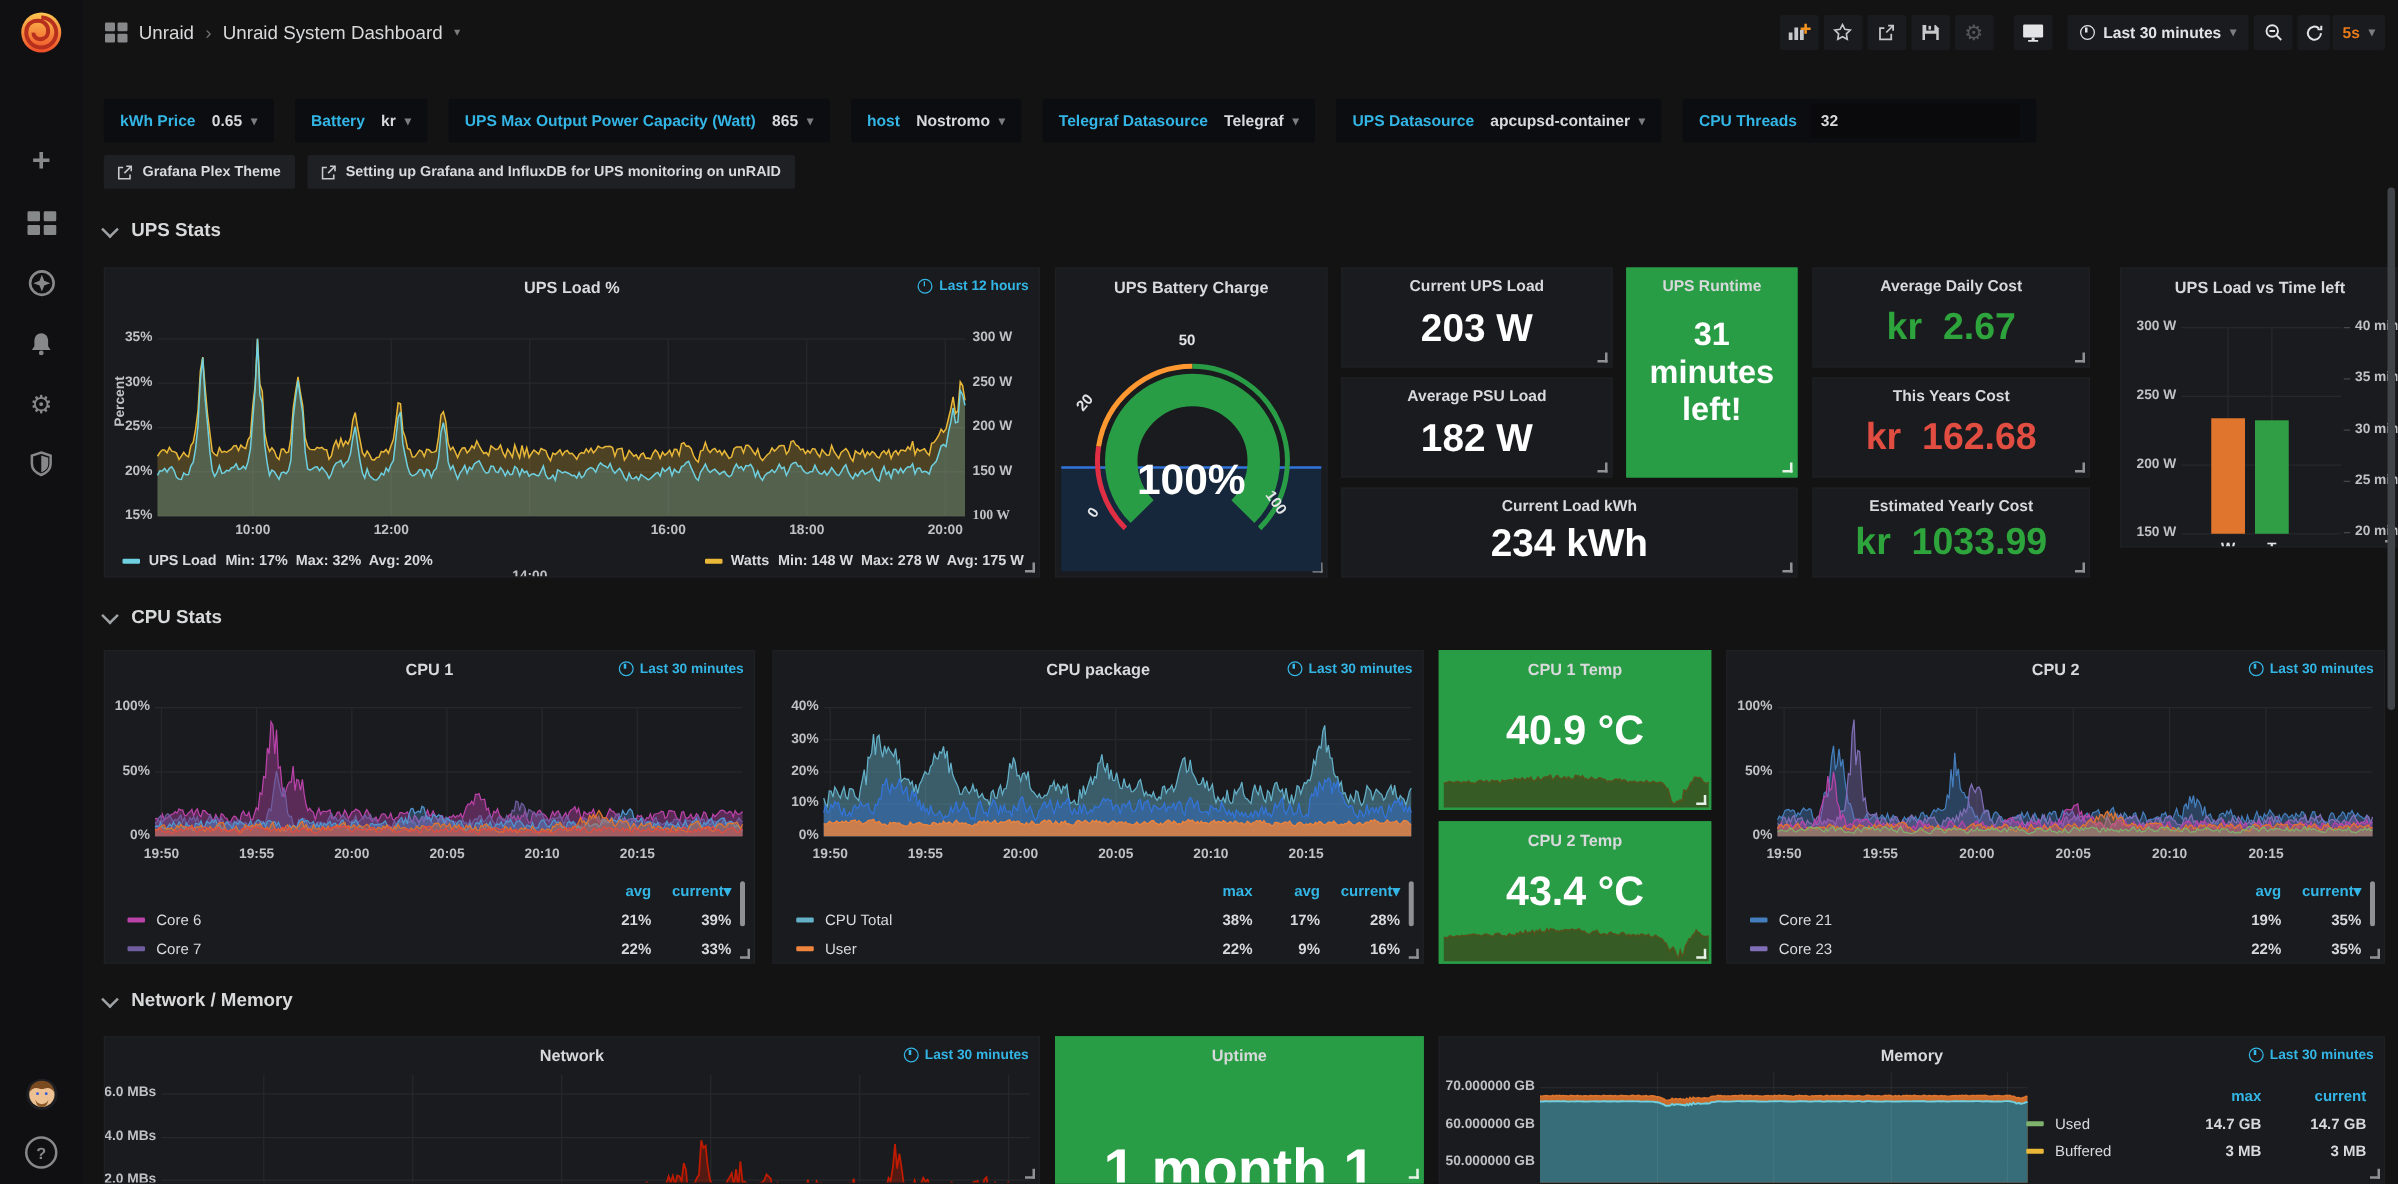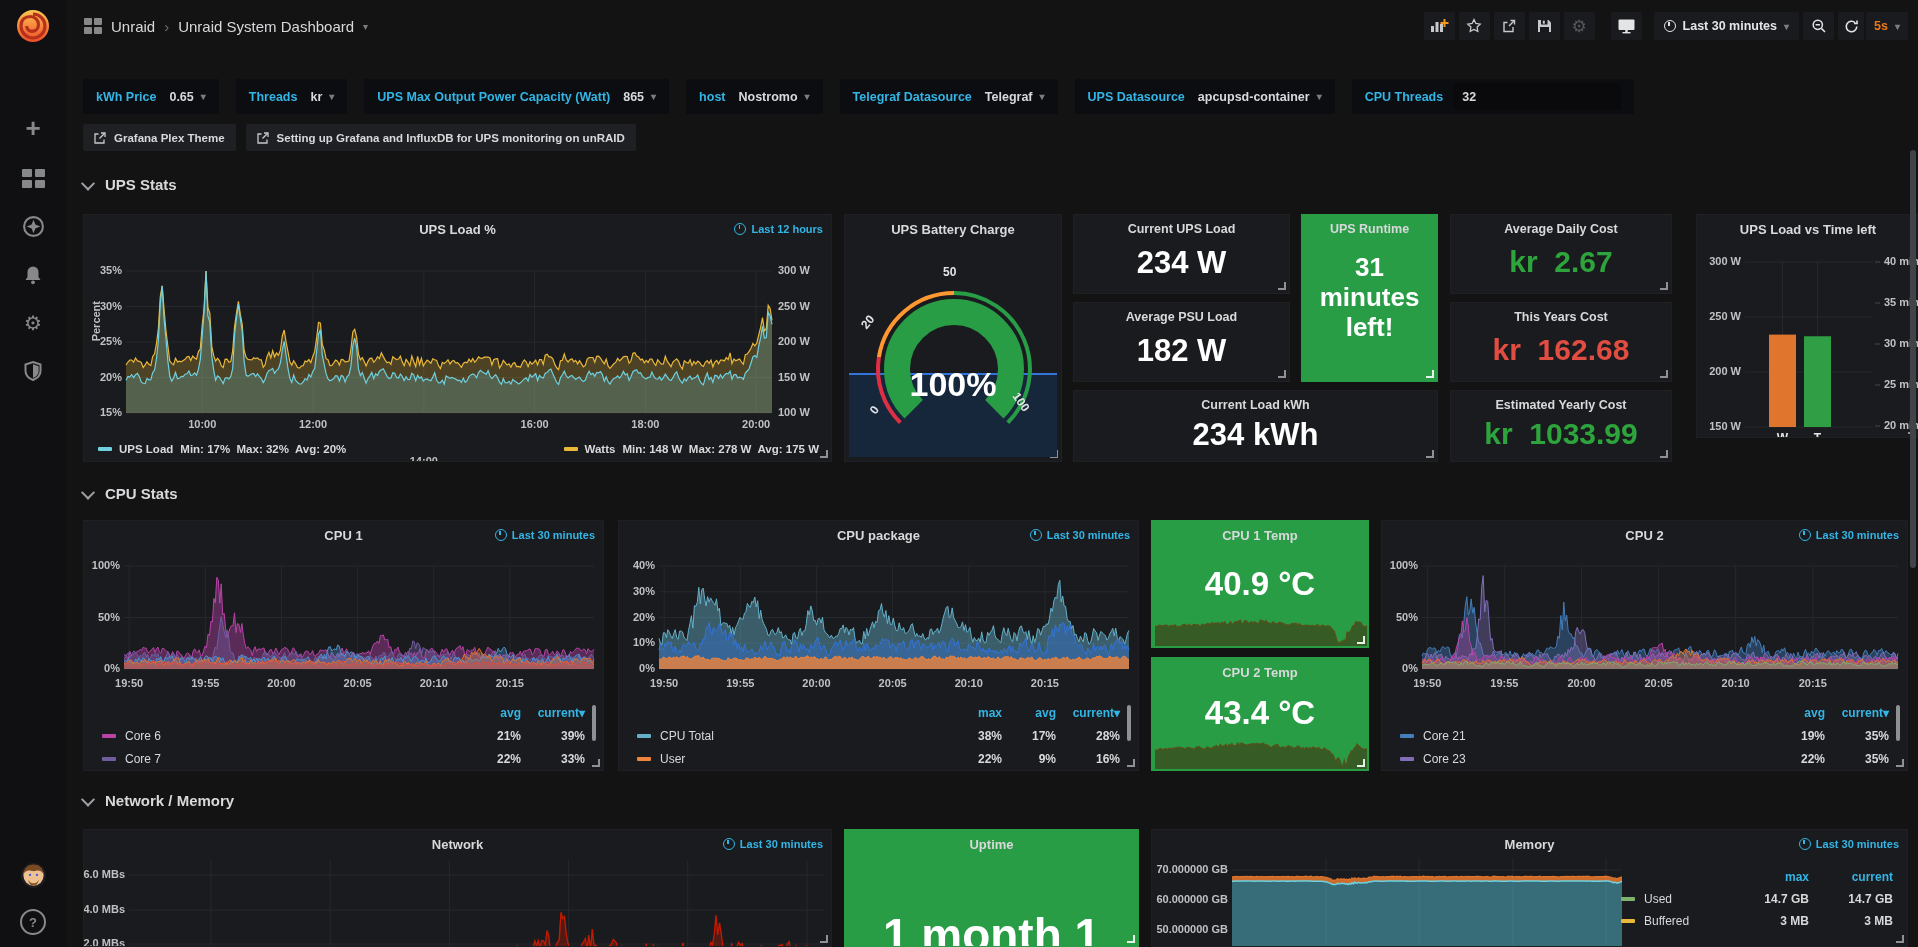--- a/index.html
+++ b/index.html
@@ -216,21 +216,21 @@
 
 <div id="vars">
   <div class="vpill">
     <span class="vlabel">kWh Price</span>
     <span class="vvalue">
         <span>0.65</span>
         <span class="caret">▾</span>
       </span>
   </div>
   <div class="vpill">
-    <span class="vlabel">Threads</span>
+    <span class="vlabel">Battery</span>
     <span class="vvalue">
         <span>kr</span>
         <span class="caret">▾</span>
       </span>
   </div>
   <div class="vpill">
     <span class="vlabel">UPS Max Output Power Capacity (Watt)</span>
     <span class="vvalue">
         <span>865</span>
         <span class="caret">▾</span>
@@ -333,21 +333,21 @@
   </div>
 <div class="tick" style="left: 38px; top: 49px; transform: translateX(-100%);">35%</div>
     <div class="tick" style="left: 38px; top: 84.5px; transform: translateX(-100%);">30%</div>
     <div class="tick" style="left: 38px; top: 120px; transform: translateX(-100%);">25%</div>
     <div class="tick" style="left: 38px; top: 155.5px; transform: translateX(-100%);">20%</div>
     <div class="tick" style="left: 38px; top: 191px; transform: translateX(-100%);">15%</div>
     <div class="tick" style="left: 694px; top: 49px;">300 W</div>
     <div class="tick" style="left: 694px; top: 84.5px;">250 W</div>
     <div class="tick" style="left: 694px; top: 120px;">200 W</div>
     <div class="tick" style="left: 694px; top: 155.5px;">150 W</div>
-    <div class="tick" style="left: 694px; top: 191px;">100 W</div>
+    <div class="tick" style="left: 694px; top: 191px; font-family: Liberation Serif, serif;">100 W</div>
     <div class="tick" style="left: 118.228px; top: 203px; transform: translateX(-50%);">10:00</div>
     <div class="tick" style="left: 229.017px; top: 203px; transform: translateX(-50%);">12:00</div>
     <div class="tick" style="left: 339.806px; top: 203px; transform: translateX(-50%); margin-top: 37px;">14:00</div>
     <div class="tick" style="left: 450.595px; top: 203px; transform: translateX(-50%);">16:00</div>
     <div class="tick" style="left: 561.384px; top: 203px; transform: translateX(-50%);">18:00</div>
     <div class="tick" style="left: 672.173px; top: 203px; transform: translateX(-50%);">20:00</div>
   </div>
 
 <div class="panel" id="p-gauge" style="left:844px;top:214px;width:218px;height:248px">
   <div class="gstrip"></div>
@@ -360,21 +360,21 @@
     </svg>
   <div class="gtick" style="left:26px;top:188px;transform:rotate(-55deg)">0</div>
   <div class="gtick" style="left:16px;top:100px;transform:rotate(-50deg)">20</div>
   <div class="gtick" style="left:98px;top:50px">50</div>
   <div class="gtick" style="left:166px;top:180px;transform:rotate(55deg)">100</div>
   <div class="gvalue">100%</div>
 </div>
 
 <div class="panel" id="p-cul" style="left:1073px;top:214px;width:217px;height:80px">
   <div class="ptitle" style="font-size:12.5px">Current UPS Load</div>
-  <div class="statv" style="top:30px;font-size:31px">234 W</div>
+  <div class="statv" style="top:30px;font-size:31px">203 W</div>
 </div>
 <div class="panel" id="p-apl" style="left:1073px;top:302px;width:217px;height:80px">
   <div class="ptitle" style="font-size:12.5px">Average PSU Load</div>
   <div class="statv" style="top:30px;font-size:31px">182 W</div>
 </div>
 <div class="panel" id="p-clk" style="left:1073px;top:390px;width:365px;height:72px">
   <div class="ptitle" style="font-size:12.5px">Current Load kWh</div>
   <div class="statv" style="top:26px;font-size:31px">234 kWh</div>
 </div>
 <div class="panel green" id="p-rt" style="left:1301px;top:214px;width:137px;height:168px">

